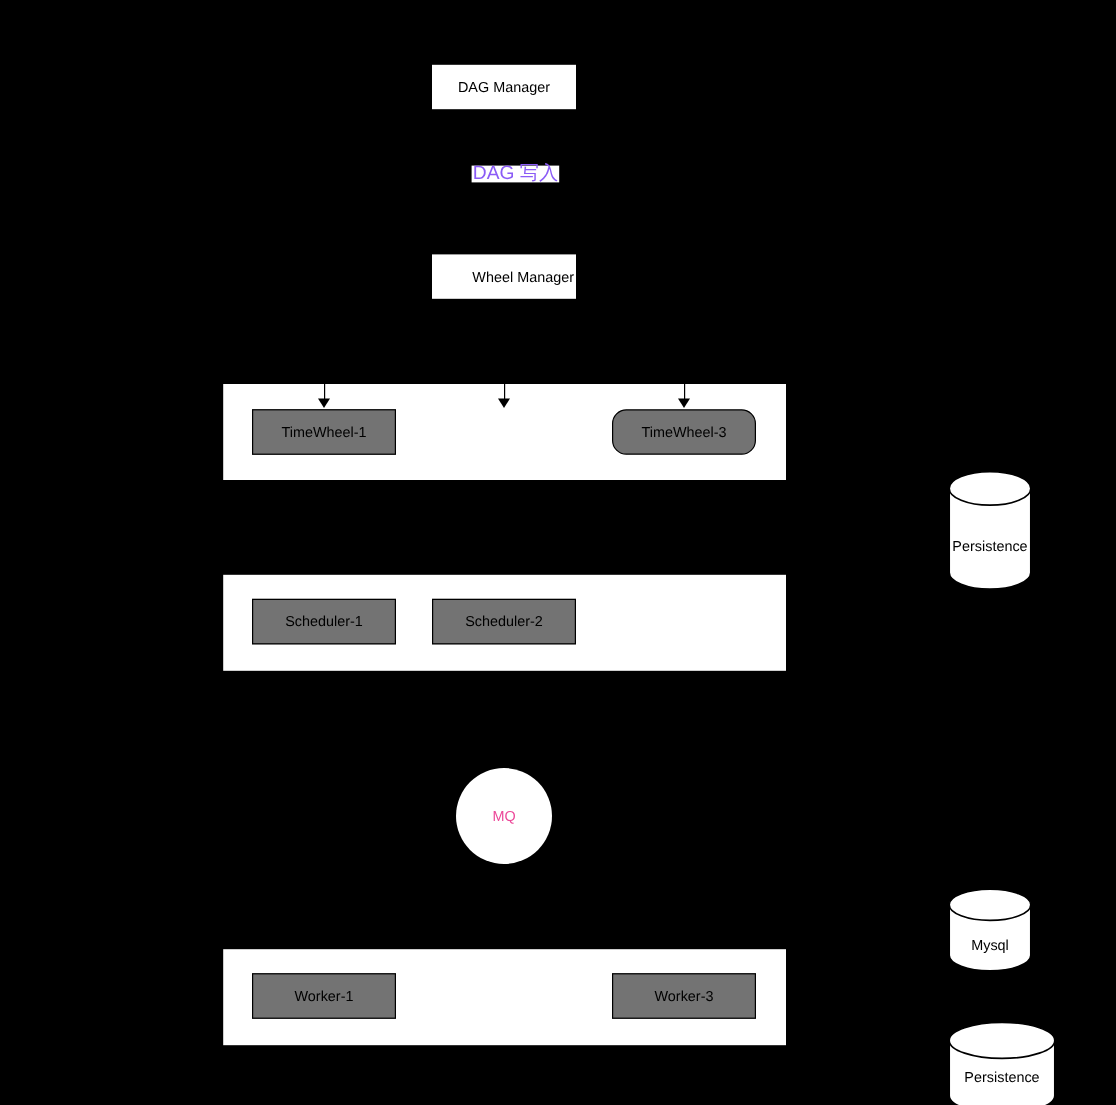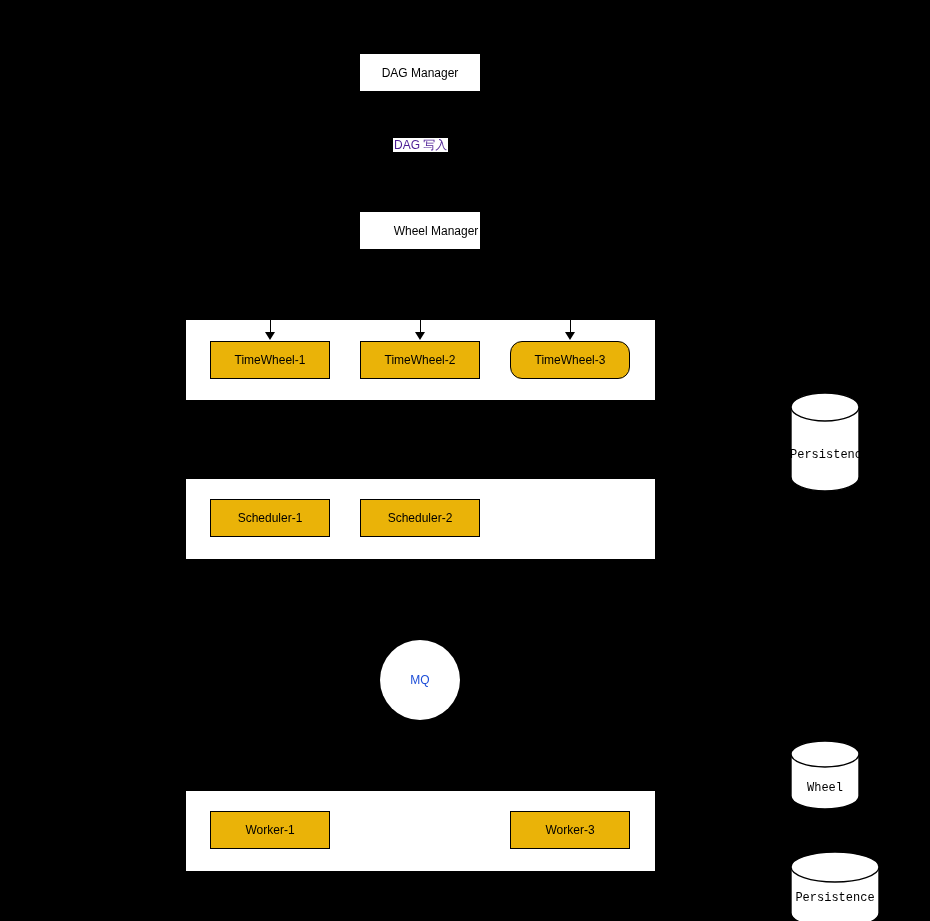--- a/index.html
+++ b/index.html
@@ -21,21 +21,21 @@
     left: 0;
     top: 0;
     width: 930px;
     height: 921px;
     background: #000000;
   }
 
   
   .node-box {
     position: absolute;
-    background: #eab308;
+    background: #737373;
     border: 1px solid #000000;
     box-sizing: border-box;
     display: flex;
     align-items: center;
     justify-content: center;
     font-size: 12px;
     line-height: 1.2;
     color: #000000;
     text-align: right;
   }
@@ -59,22 +59,22 @@
     position: absolute;
     background: #ffffff;
     border: none;
     box-sizing: border-box;
   }
 
   
   .edge-label {
     position: absolute;
     background: #ffffff;
-    color: #4c1d95;
-    font-size: 12px;
+    color: #8b5cf6;
+    font-size: 16px;
     line-height: 14px;
     padding: 0 1px;
     white-space: nowrap;
     box-sizing: border-box;
   }
 
   
   .connector {
     position: absolute;
     background: #000000;
@@ -91,40 +91,39 @@
 
   
   .circle-node {
     position: absolute;
     background: #ffffff;
     border-radius: 50%;
     display: flex;
     align-items: center;
     justify-content: center;
     font-size: 12px;
-    color: #1d4ed8;
+    color: #ec4899;
   }
 
   
   .cylinder {
     position: absolute;
   }
   .cylinder svg {
     display: block;
     overflow: visible;
   }
   .cylinder-label {
     position: absolute;
     left: 0;
     right: 0;
     text-align: center;
     font-size: 12px;
     color: #000000;
     white-space: nowrap;
-    font-family: Liberation Mono, monospace;
   }
 </style>
 </head>
 <body>
 
 <div id="canvas">
 
   <div class="node-plain" style="left:360px; top:42px; width:120px; height:37px;margin-top:12px;">
     <span>DAG Manager</span>
   </div>
@@ -144,23 +143,20 @@
   <div class="arrowhead" style="left:265px; top:332px;"></div>
 
   <div class="connector" style="left:420px; top:320px; height:14px;"></div>
   <div class="arrowhead" style="left:415px; top:332px;"></div>
 
   <div class="connector" style="left:570px; top:320px; height:14px;"></div>
   <div class="arrowhead" style="left:565px; top:332px;"></div>
 
   <div class="node-box" style="left:210px; top:341px; width:120px; height:38px;">
     <span>TimeWheel-1</span>
-  </div>
-  <div class="node-box" style="left:360px; top:341px; width:120px; height:38px;">
-    <span>TimeWheel-2</span>
   </div>
   <div class="node-box" style="left:510px; top:341px; width:120px; height:38px;border-radius:12px;">
     <span>TimeWheel-3</span>
   </div>
 
   <div class="group-panel" style="left:186px; top:479px; width:469px; height:80px;">
   </div>
 
   <div class="node-box" style="left:210px; top:499px; width:120px; height:38px;">
     <span>Scheduler-1</span>
@@ -189,21 +185,21 @@
       <ellipse cx="35" cy="15" rx="34" ry="14" fill="#ffffff" stroke="#000000" stroke-width="1.4"></ellipse>
     </svg>
     <div class="cylinder-label" style="top:56px;">Persistence</div>
   </div>
 
   <div class="cylinder" style="left:790px; top:740px; width:70px; height:70px;">
     <svg width="70" height="70" viewBox="0 0 70 70">
       <path d="M1,14 L1,56 A34,13 0 0 0 69,56 L69,14 Z" fill="#ffffff" stroke="#000000" stroke-width="1.4"></path>
       <ellipse cx="35" cy="14" rx="34" ry="13" fill="#ffffff" stroke="#000000" stroke-width="1.4"></ellipse>
     </svg>
-    <div class="cylinder-label" style="top:41px;">Wheel</div>
+    <div class="cylinder-label" style="top:41px;">Mysql</div>
   </div>
 
   <div class="cylinder" style="left:790px; top:851px; width:90px; height:70px;">
     <svg width="90" height="70" viewBox="0 0 90 70">
       <path d="M1,16 L1,62 A44,15 0 0 0 89,62 L89,16 Z" fill="#ffffff" stroke="#000000" stroke-width="1.4"></path>
       <ellipse cx="45" cy="16" rx="44" ry="15" fill="#ffffff" stroke="#000000" stroke-width="1.4"></ellipse>
     </svg>
     <div class="cylinder-label" style="top:40px;">Persistence</div>
   </div>
 

